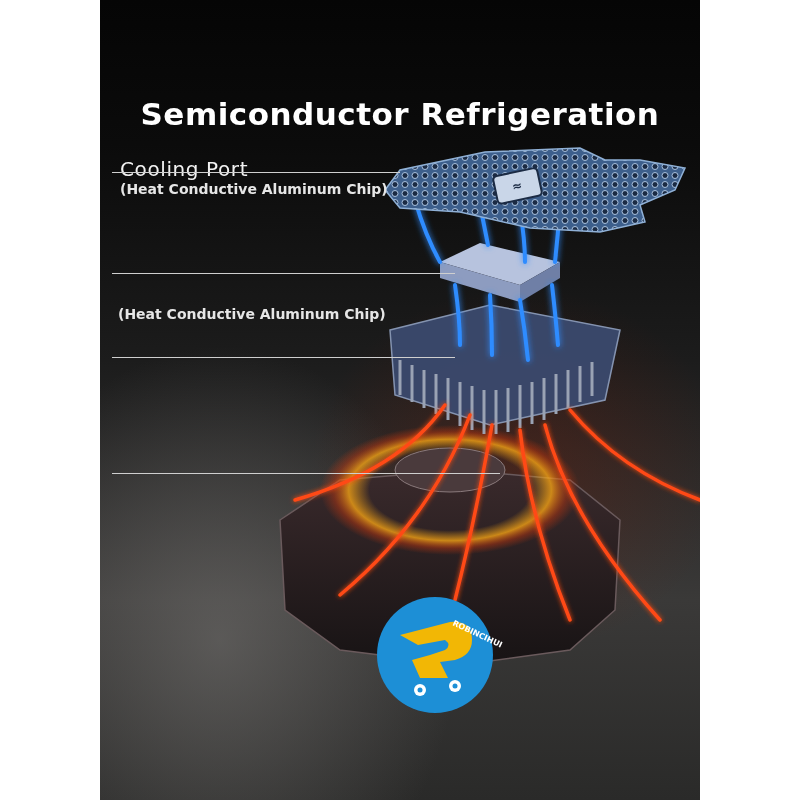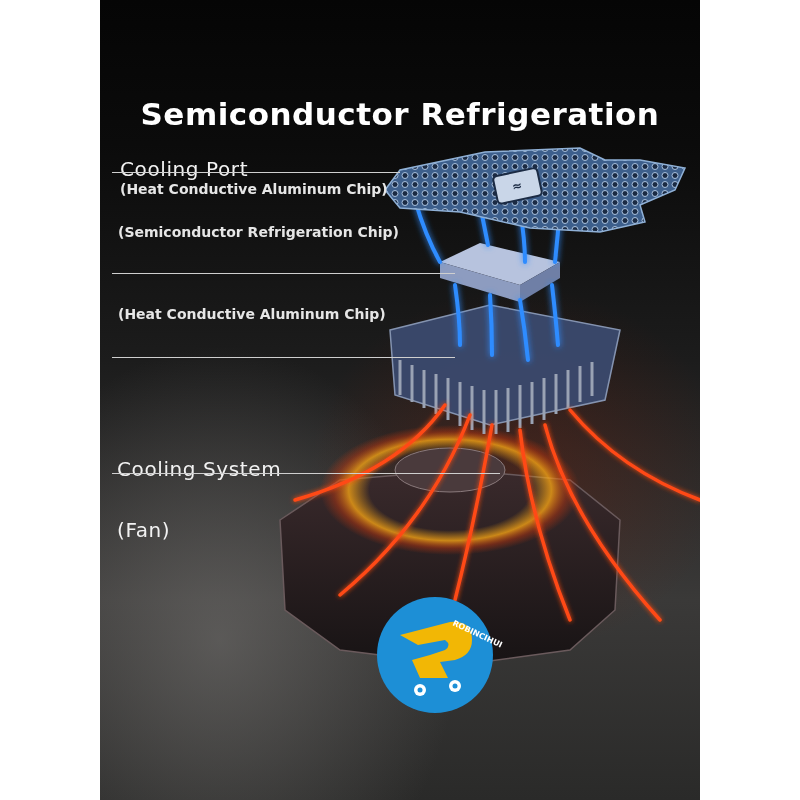--- a/index.html
+++ b/index.html
@@ -132,28 +132,23 @@
 
   <div class="title">Semiconductor Refrigeration</div>
 
   <div class="label" style="left:20px; top:120px;">
     <span class="main">Cooling Port</span>
     <span class="sub">(Heat Conductive Aluminum Chip)</span>
   </div>
   <div class="rule" style="left:12px; top:172px; width:288px;"></div>
 
   <div class="label" style="left:18px; top:224px;">
-    <span class="sub">(Semiconductor Refrigeration Chip)</span>
   </div>
   <div class="rule" style="left:12px; top:273px; width:343px;"></div>
 
   <div class="label" style="left:18px; top:306px;">
     <span class="sub">(Heat Conductive Aluminum Chip)</span>
   </div>
   <div class="rule" style="left:12px; top:357px; width:343px;"></div>
 
-  <div class="label" style="left:17px; top:420px;">
-    <span class="main">Cooling System</span>
-    <span class="main">(Fan)</span>
-  </div>
   <div class="rule" style="left:12px; top:473px; width:388px;"></div>
 
 </div>
 
 </body></html>

